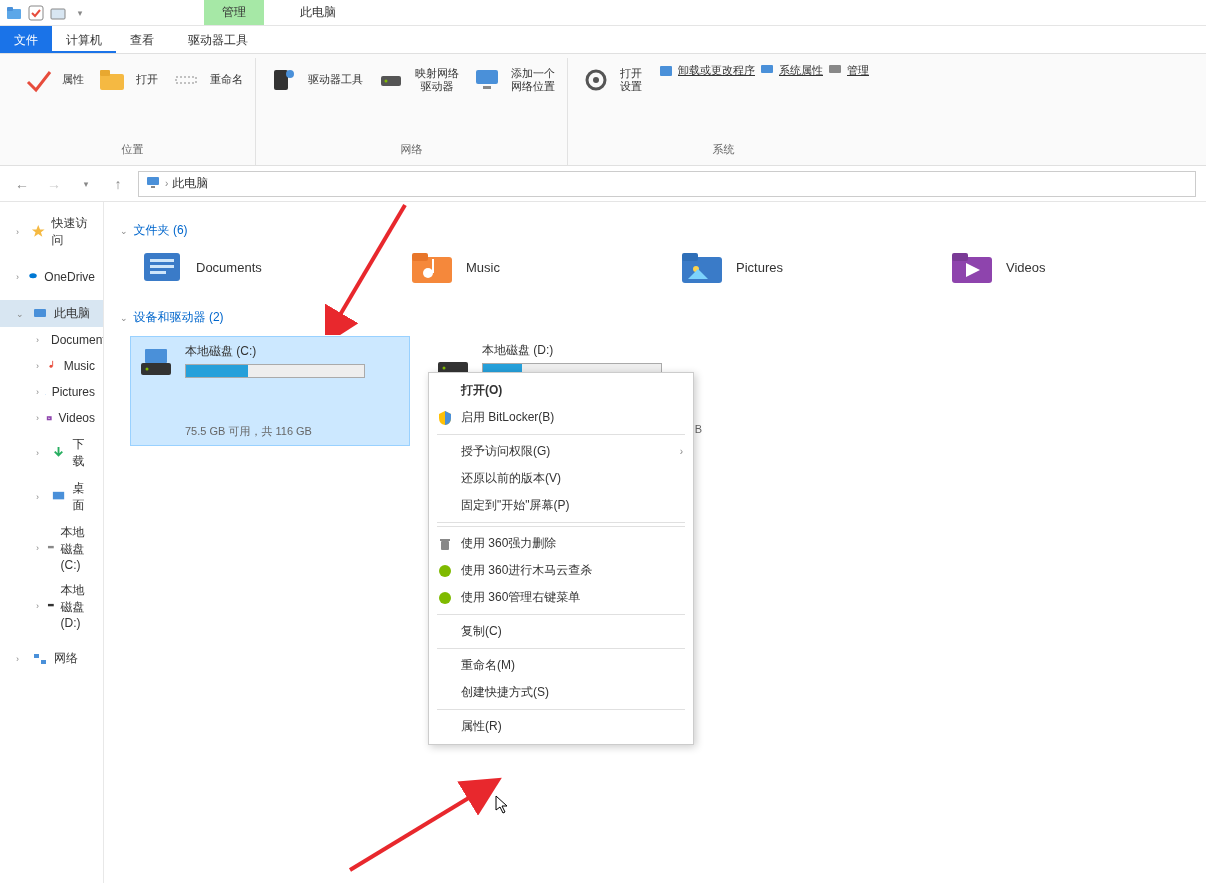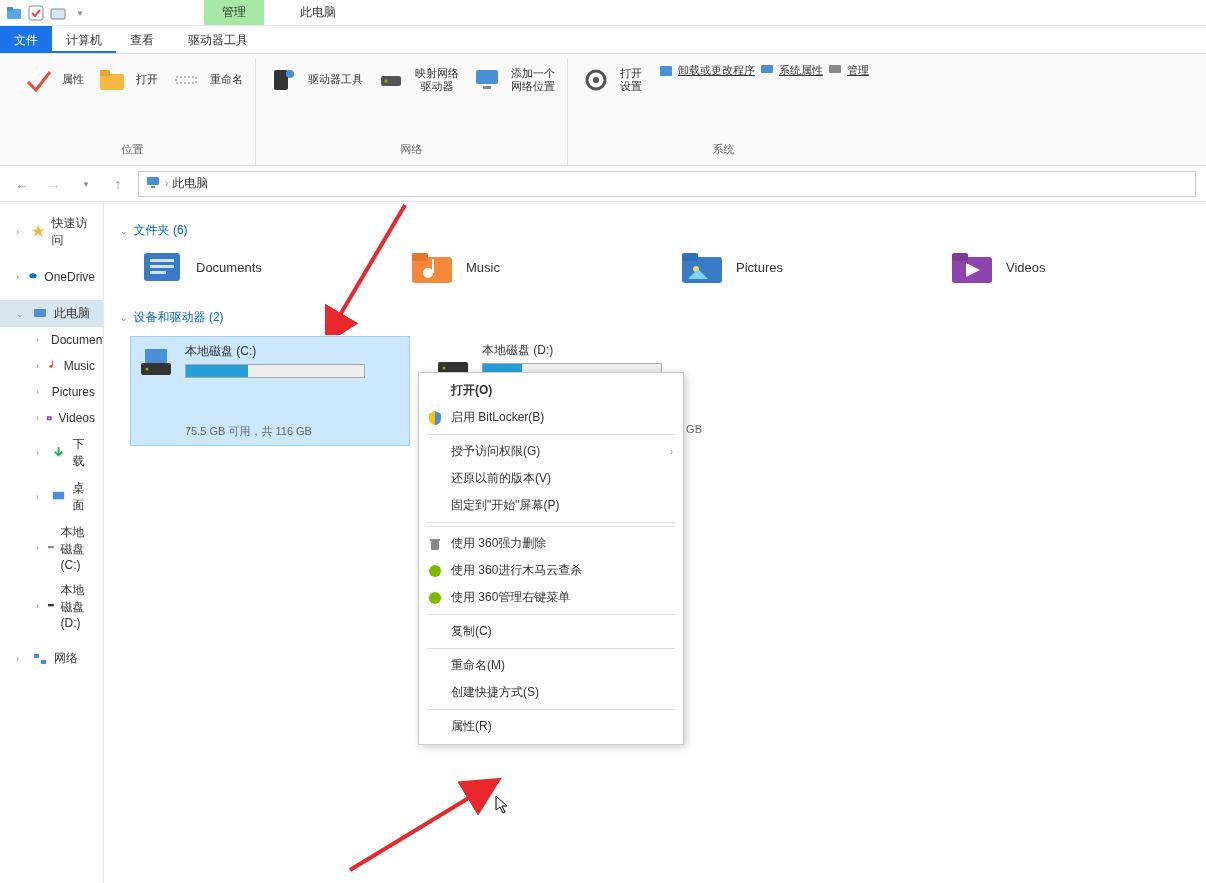--- a/index.html
+++ b/index.html
@@ -60,21 +60,21 @@
 .drive-item { display: flex; gap: 10px; width: 280px; padding: 6px; cursor: pointer; }
 .drive-item.selected { background: #cce8ff; border: 1px solid #99d1ff; }
 .drive-item .dicon { width: 38px; height: 38px; }
 .drive-item .dinfo { flex: 1; display: flex; flex-direction: column; gap: 4px; }
 .drive-item .dname { font-size: 12px; }
 .drive-item .dcap { font-size: 11px; color: #666; margin-top: 42px; }
 .capacity-bar { width: 180px; height: 14px; border: 1px solid #aaa; background: #eee; position: relative; }
 .capacity-bar .fill { height: 100%; background: #26a0da; }
 
 
-.context-menu { position: absolute; left: 418px; top: 372px; width: 266px; background: #fff; border: 1px solid #ccc; box-shadow: 2px 2px 8px rgba(0,0,0,0.2); padding: 4px 0; z-index: 100; }
+.context-menu { position: absolute; left: 428px; top: 372px; width: 266px; background: #fff; border: 1px solid #ccc; box-shadow: 2px 2px 8px rgba(0,0,0,0.2); padding: 4px 0; z-index: 100; }
 .ctx-item { display: flex; align-items: center; padding: 5px 10px 5px 32px; font-size: 12px; color: #333; cursor: pointer; position: relative; }
 .ctx-item .ctx-icon { position: absolute; left: 8px; width: 16px; height: 16px; }
 .ctx-item .sub-arrow { position: absolute; right: 10px; color: #888; font-size: 10px; }
 .ctx-sep { height: 1px; background: #e0e0e0; margin: 3px 8px; }
 
 
 .arrow-svg { position: absolute; pointer-events: none; z-index: 200; }
 
 
 .cursor-img { position: absolute; left: 495px; top: 795px; z-index: 300; }

